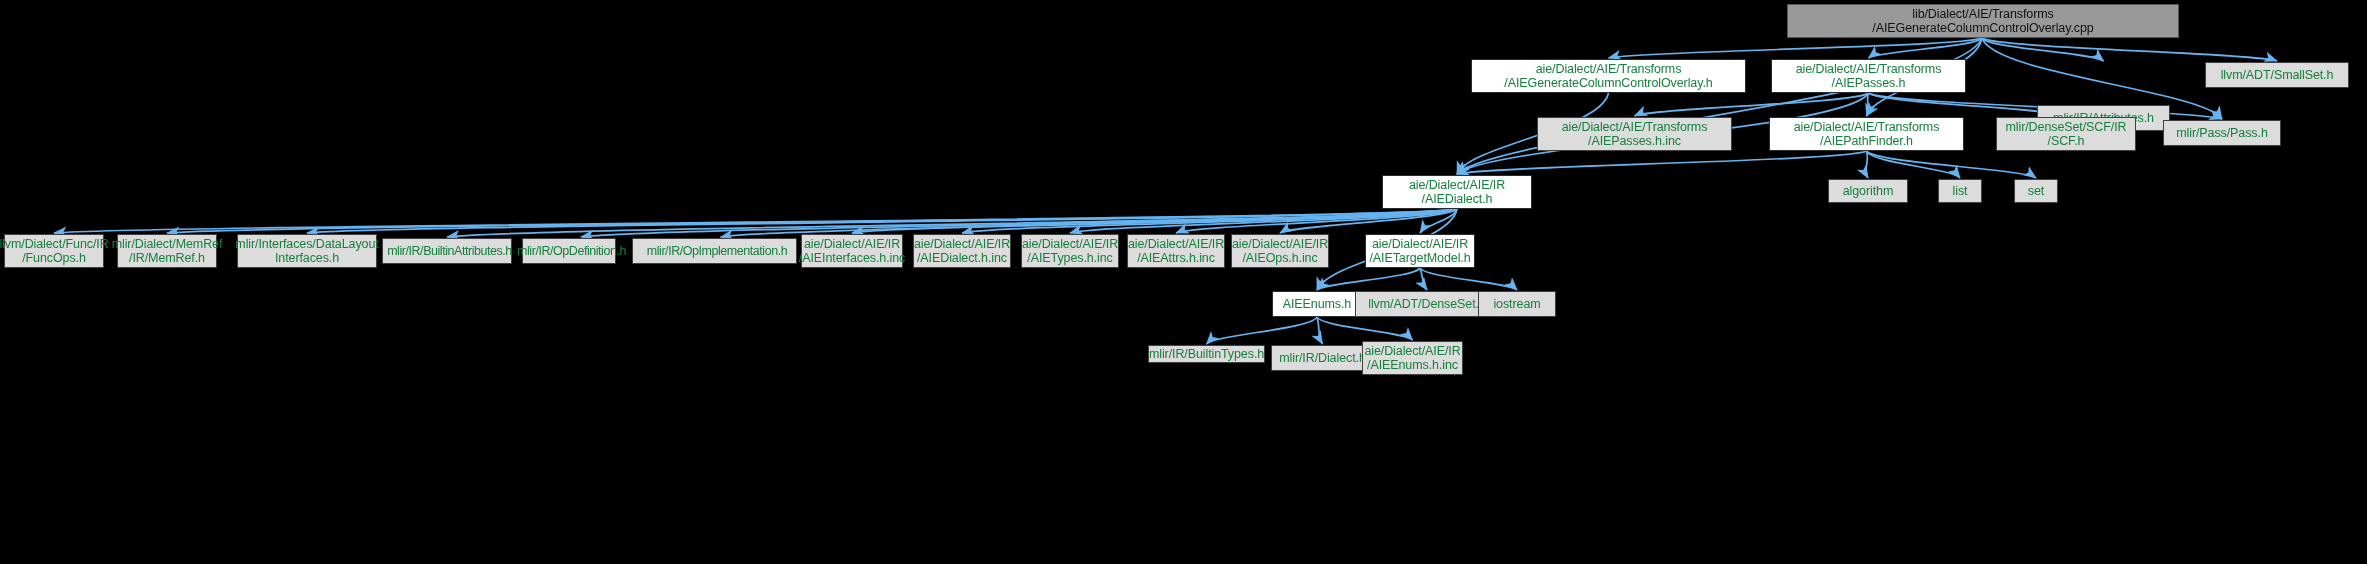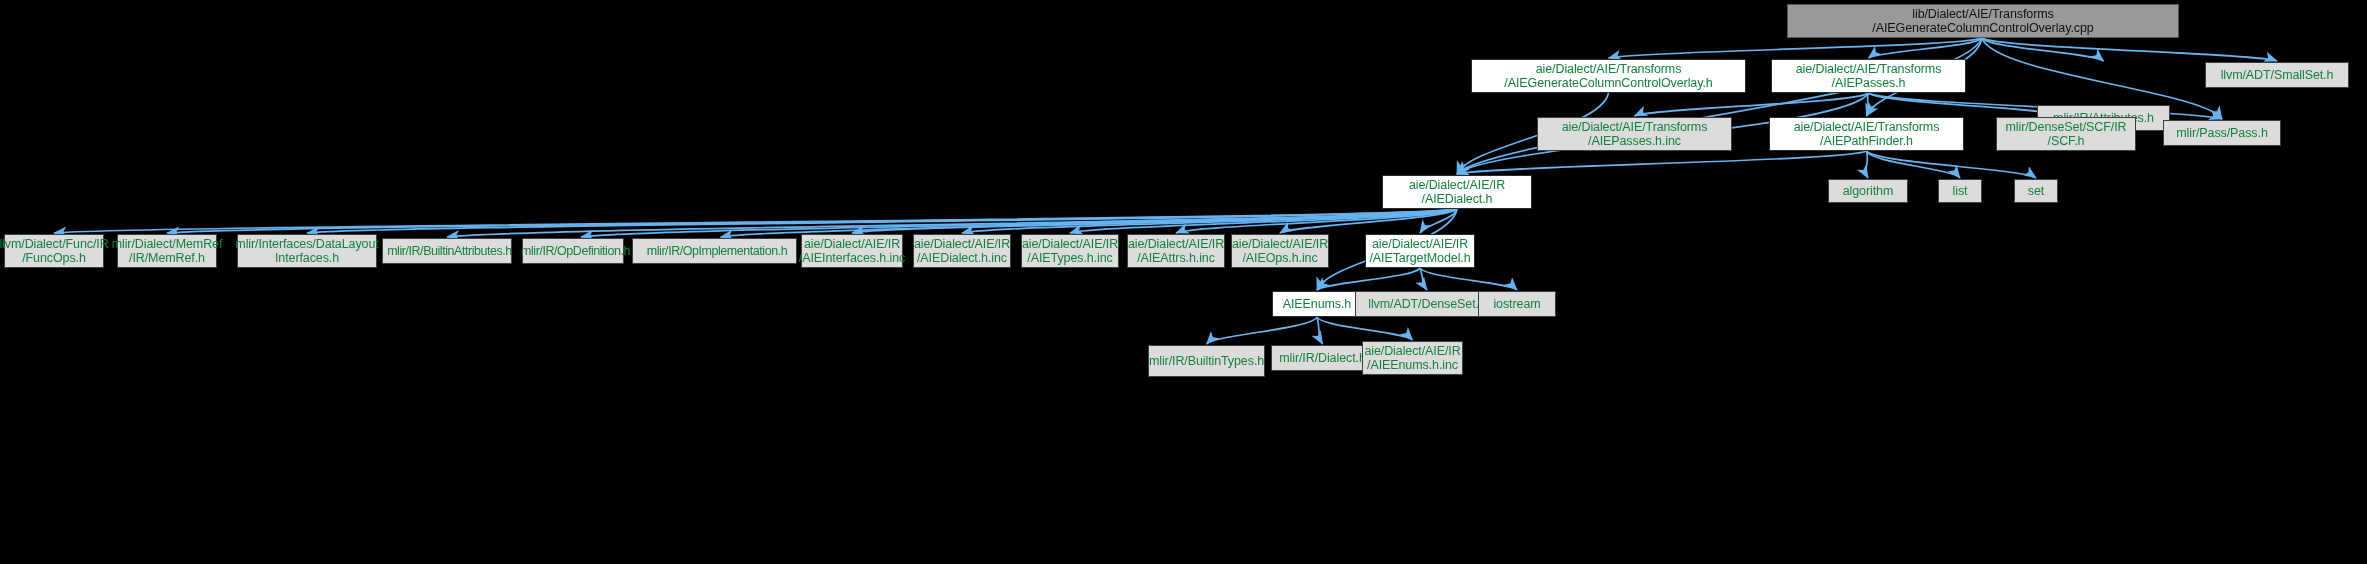--- a/index.html
+++ b/index.html
@@ -120,35 +120,35 @@
       <div class="node" style="left: 2014px; top: 179px; width: 44px; height: 24px; background: rgb(220, 220, 220);">set</div>
       <div class="node white" style="left: 1382px; top: 175px; width: 150px; height: 34px; background: rgb(255, 255, 255);">aie/Dialect/AIE/IR
 /AIEDialect.h</div>
       <div class="node" style="left: 4px; top: 234px; width: 100px; height: 34px; background: rgb(220, 220, 220);">llvm/Dialect/Func/IR
 /FuncOps.h</div>
       <div class="node" style="left: 117px; top: 234px; width: 100px; height: 34px; background: rgb(220, 220, 220);">mlir/Dialect/MemRef
 /IR/MemRef.h</div>
       <div class="node" style="left: 237px; top: 234px; width: 140px; height: 34px; background: rgb(220, 220, 220);">mlir/Interfaces/DataLayout
 Interfaces.h</div>
       <div class="node narrow" style="left: 382px; top: 238px; width: 130px; height: 26px; background: rgb(220, 220, 220);">mlir/IR/BuiltinAttributes.h</div>
-      <div class="node narrow" style="left: 522px; top: 238px; width: 102px; height: 26px; background: rgb(220, 220, 220); text-align: right;">mlir/IR/OpDefinition.h</div>
+      <div class="node narrow" style="left: 522px; top: 238px; width: 94px; height: 26px; background: rgb(220, 220, 220); text-align: right;">mlir/IR/OpDefinition.h</div>
       <div class="node narrow" style="left: 632px; top: 238px; width: 165px; height: 26px; background: rgb(220, 220, 220); text-align: center;">mlir/IR/OpImplementation.h</div>
       <div class="node" style="left: 801px; top: 234px; width: 102px; height: 34px; background: rgb(220, 220, 220);">aie/Dialect/AIE/IR
 /AIEInterfaces.h.inc</div>
       <div class="node" style="left: 913px; top: 234px; width: 98px; height: 34px; background: rgb(220, 220, 220);">aie/Dialect/AIE/IR
 /AIEDialect.h.inc</div>
       <div class="node" style="left: 1021px; top: 234px; width: 98px; height: 34px; background: rgb(220, 220, 220);">aie/Dialect/AIE/IR
 /AIETypes.h.inc</div>
       <div class="node" style="left: 1127px; top: 234px; width: 98px; height: 34px; background: rgb(220, 220, 220);">aie/Dialect/AIE/IR
 /AIEAttrs.h.inc</div>
       <div class="node" style="left: 1231px; top: 234px; width: 98px; height: 34px; background: rgb(220, 220, 220);">aie/Dialect/AIE/IR
 /AIEOps.h.inc</div>
       <div class="node white" style="left: 1365px; top: 234px; width: 110px; height: 34px; background: rgb(255, 255, 255);">aie/Dialect/AIE/IR
 /AIETargetModel.h</div>
       <div class="node white" style="left: 1272px; top: 291px; width: 90px; height: 26px; background: rgb(255, 255, 255);">AIEEnums.h</div>
       <div class="node" style="left: 1355px; top: 291px; width: 144px; height: 26px; background: rgb(220, 220, 220);">llvm/ADT/DenseSet.h</div>
       <div class="node" style="left: 1478px; top: 291px; width: 78px; height: 26px; background: rgb(220, 220, 220);">iostream</div>
-      <div class="node" style="left: 1148px; top: 345px; width: 117px; height: 32px; background: rgb(220, 220, 220);">mlir/IR/BuiltinTypes.h</div>
+      <div class="node" style="left: 1148px; top: 345px; width: 117px; height: 18px; background: rgb(220, 220, 220);">mlir/IR/BuiltinTypes.h</div>
       <div class="node" style="left: 1271px; top: 345px; width: 103px; height: 26px; background: rgb(220, 220, 220);">mlir/IR/Dialect.h</div>
       <div class="node" style="left: 1362px; top: 341px; width: 101px; height: 34px; background: rgb(220, 220, 220);">aie/Dialect/AIE/IR
 /AIEEnums.h.inc</div>
     </div>
 </div>
 
 </body></html>

